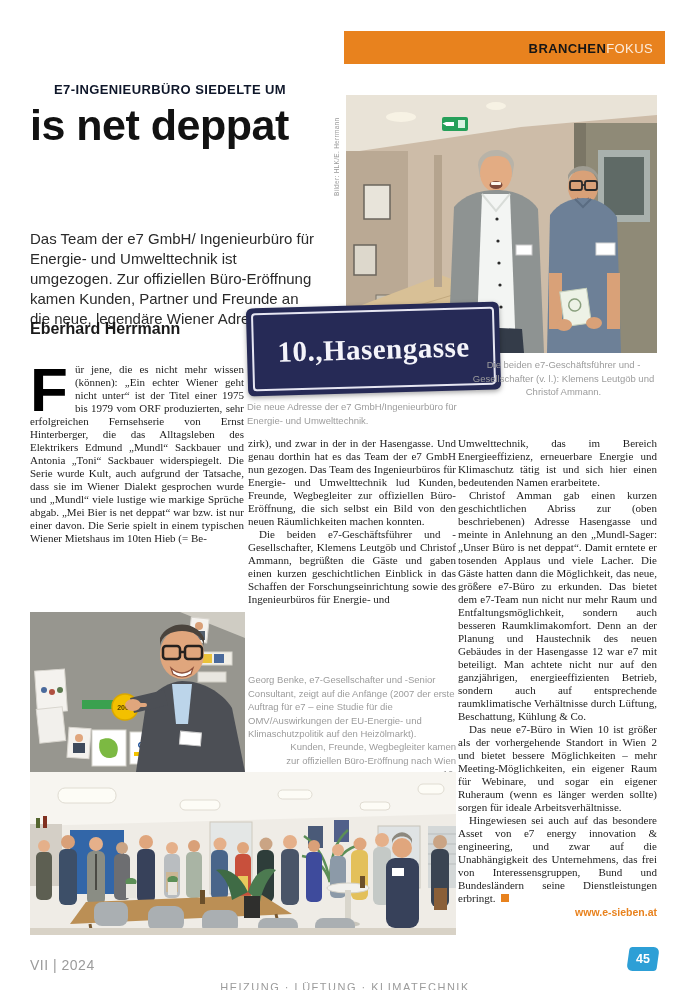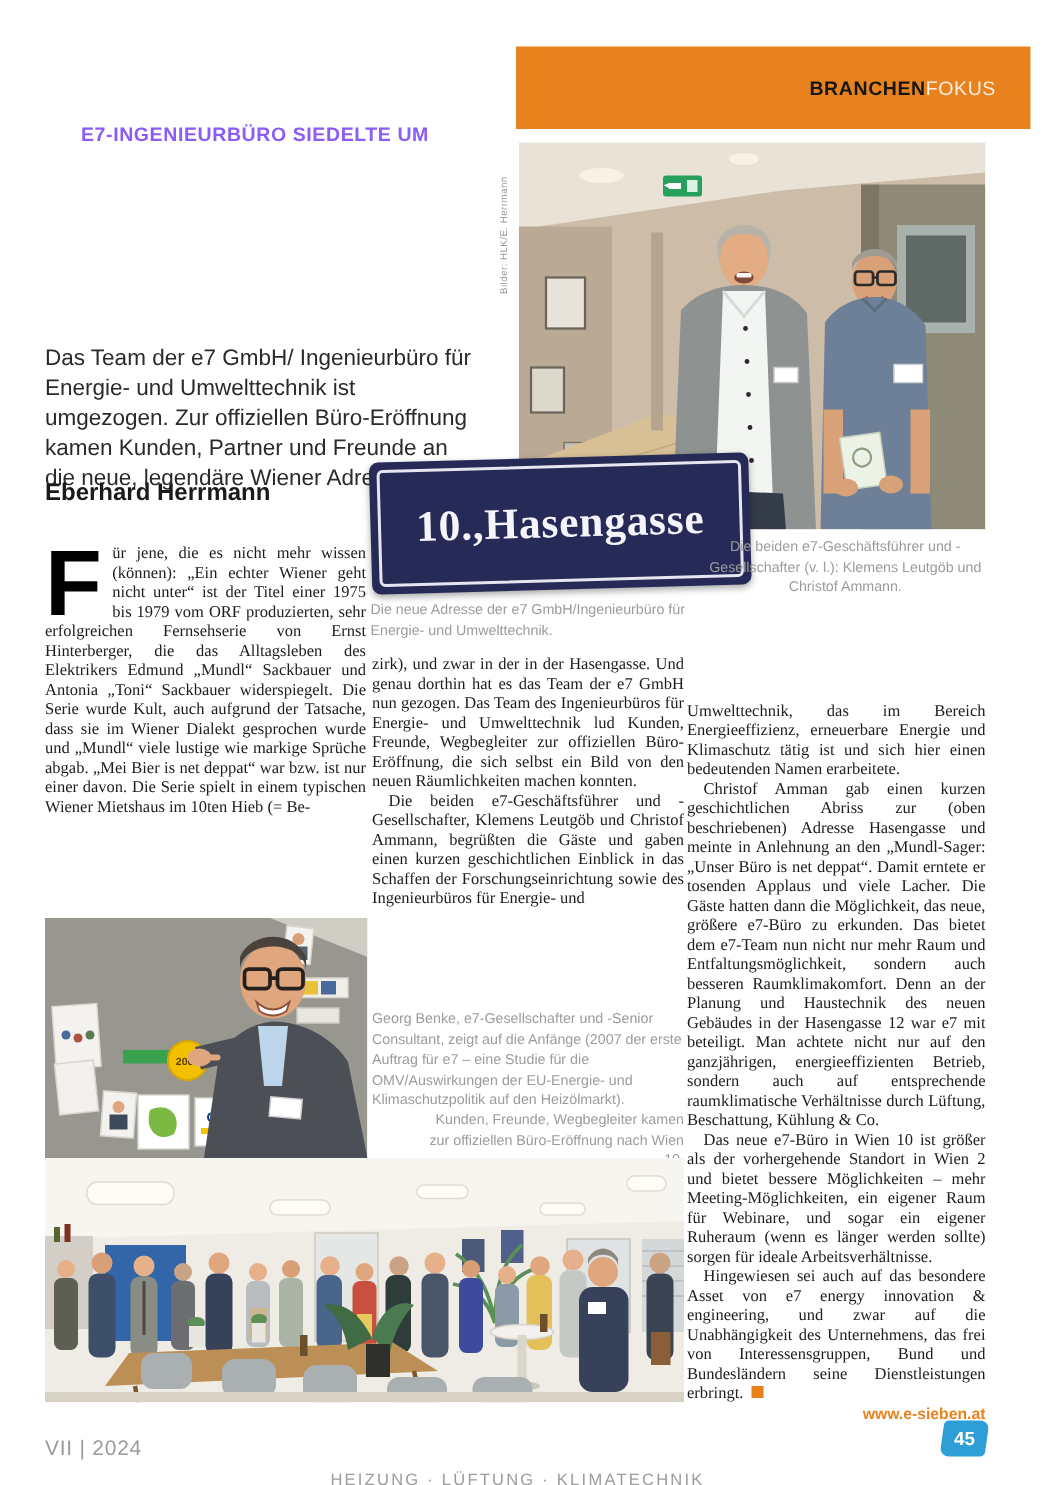--- a/index.html
+++ b/index.html
@@ -2,24 +2,24 @@
 <html><head>
 <meta charset="utf-8">
 <style>
   html,body{margin:0;padding:0;background:#e9e9e9;}
   .page{position:relative;width:700px;height:990px;background:#ffffff;margin:0 auto;
         font-family:"Liberation Sans",sans-serif;overflow:hidden;}
   .abs{position:absolute;}
 
   
   .banner{left:344px;top:31px;width:313px;height:25px;background:#E8821E;
-          text-align:right;line-height:25px;padding:15px;}
+          text-align:right;line-height:25px;padding:4px;}
   .banner .b1{font-weight:bold;color:#161616;font-size:13px;letter-spacing:.4px;}
   .banner .b2{color:rgba(255,255,255,.85);font-size:13px;letter-spacing:.4px;margin-right:8px;}
-  .kicker{left:30px;top:82px;font-size:13px;font-weight:bold;color:#8b5cf6;letter-spacing:.4px;padding-left:24px;}
+  .kicker{left:30px;top:82px;font-size:13px;font-weight:bold;color:#0f172a;letter-spacing:.4px;padding-left:24px;}
   .title{left:30px;top:100px;width:340px;font-size:43px;font-weight:bold;color:#121212;
          line-height:50px;letter-spacing:-.5px;}
   .lead{left:30px;top:229px;width:292px;font-size:15px;line-height:20px;color:#2a2a2a;}
   .author{left:30px;top:320px;font-size:16px;font-weight:bold;color:#1a1a1a;}
   .credit{left:333px;top:196px;width:120px;font-size:6.5px;color:#9a9a9a;letter-spacing:.3px;
           transform:rotate(-90deg);transform-origin:left top;}
 
   
   .photoA{left:346px;top:95px;width:311px;height:258px;overflow:hidden;}
   .photoB{left:30px;top:612px;width:215px;height:160px;overflow:hidden;}
@@ -41,21 +41,21 @@
   .capB{left:248px;top:673px;width:208px;}
   .capC{left:281px;top:740px;width:175px;text-align:right;}
 
   
   .body-text{font-family:"Liberation Serif",serif;font-size:11px;line-height:13px;
              text-align:justify;color:#1c1c1c;}
   .body-text p{margin:0;}
   .body-text p.ind{text-indent:11px;}
   .col1{left:30px;top:363px;width:214px;height:250px;overflow:hidden;}
   .col2{left:248px;top:437px;width:208px;height:210px;overflow:hidden;}
-  .col3{left:458px;top:437px;width:199px;height:495px;overflow:hidden;margin-top:31px;}
+  .col3{left:458px;top:437px;width:199px;height:495px;overflow:hidden;}
   .dropcap{float:left;font-family:"Liberation Sans",sans-serif;font-weight:bold;
            font-size:62px;line-height:50px;color:#000;margin:2px 7px 0 0;}
   .endmark{display:inline-block;width:8px;height:8px;background:#E8821E;margin-left:5px;}
   .weblink{font-family:"Liberation Sans",sans-serif;font-size:10.5px;font-weight:bold;
            color:#E8821E;text-align:right;margin-top:1px;}
 
   
   .f-issue{left:30px;top:957px;font-size:14px;color:#9b9b9b;letter-spacing:.5px;}
   .f-mag{left:130px;top:957px;width:430px;text-align:center;font-size:11px;color:#9b9b9b;letter-spacing:1.5px;margin-top:24px;}
   .f-page{left:628px;top:947px;width:30px;height:24px;background:#2D9FD6;
@@ -68,20 +68,21 @@
 
 <div class="page">
 
   <div class="abs banner">
     <span class="b1">BRANCHEN</span><span class="b2">FOKUS</span>
   </div>
 
   <div class="abs kicker">E7-INGENIEURBÜRO SIEDELTE UM</div>
 
   <div class="abs title">
+    <div>is net deppat</div>
   </div>
 
   <div class="abs lead">Das Team der e7 GmbH/ Ingenieurbüro für Energie- und Umwelttechnik ist umgezogen. Zur offiziellen Büro-Eröffnung kamen Kunden, Partner und Freunde an die neue, legendäre Wiener Adresse.</div>
   <div class="abs author">Eberhard Herrmann</div>
   <div class="abs credit">Bilder: HLK/E. Herrmann</div>
 
   <div class="abs photoA">
     <svg width="311" height="258" viewBox="0 0 311 258" xmlns="http://www.w3.org/2000/svg">
       <rect width="311" height="258" fill="#cdbca8"></rect>
       <polygon points="0,0 311,0 311,20 175,32 0,58" fill="#e9e3d7"></polygon>

